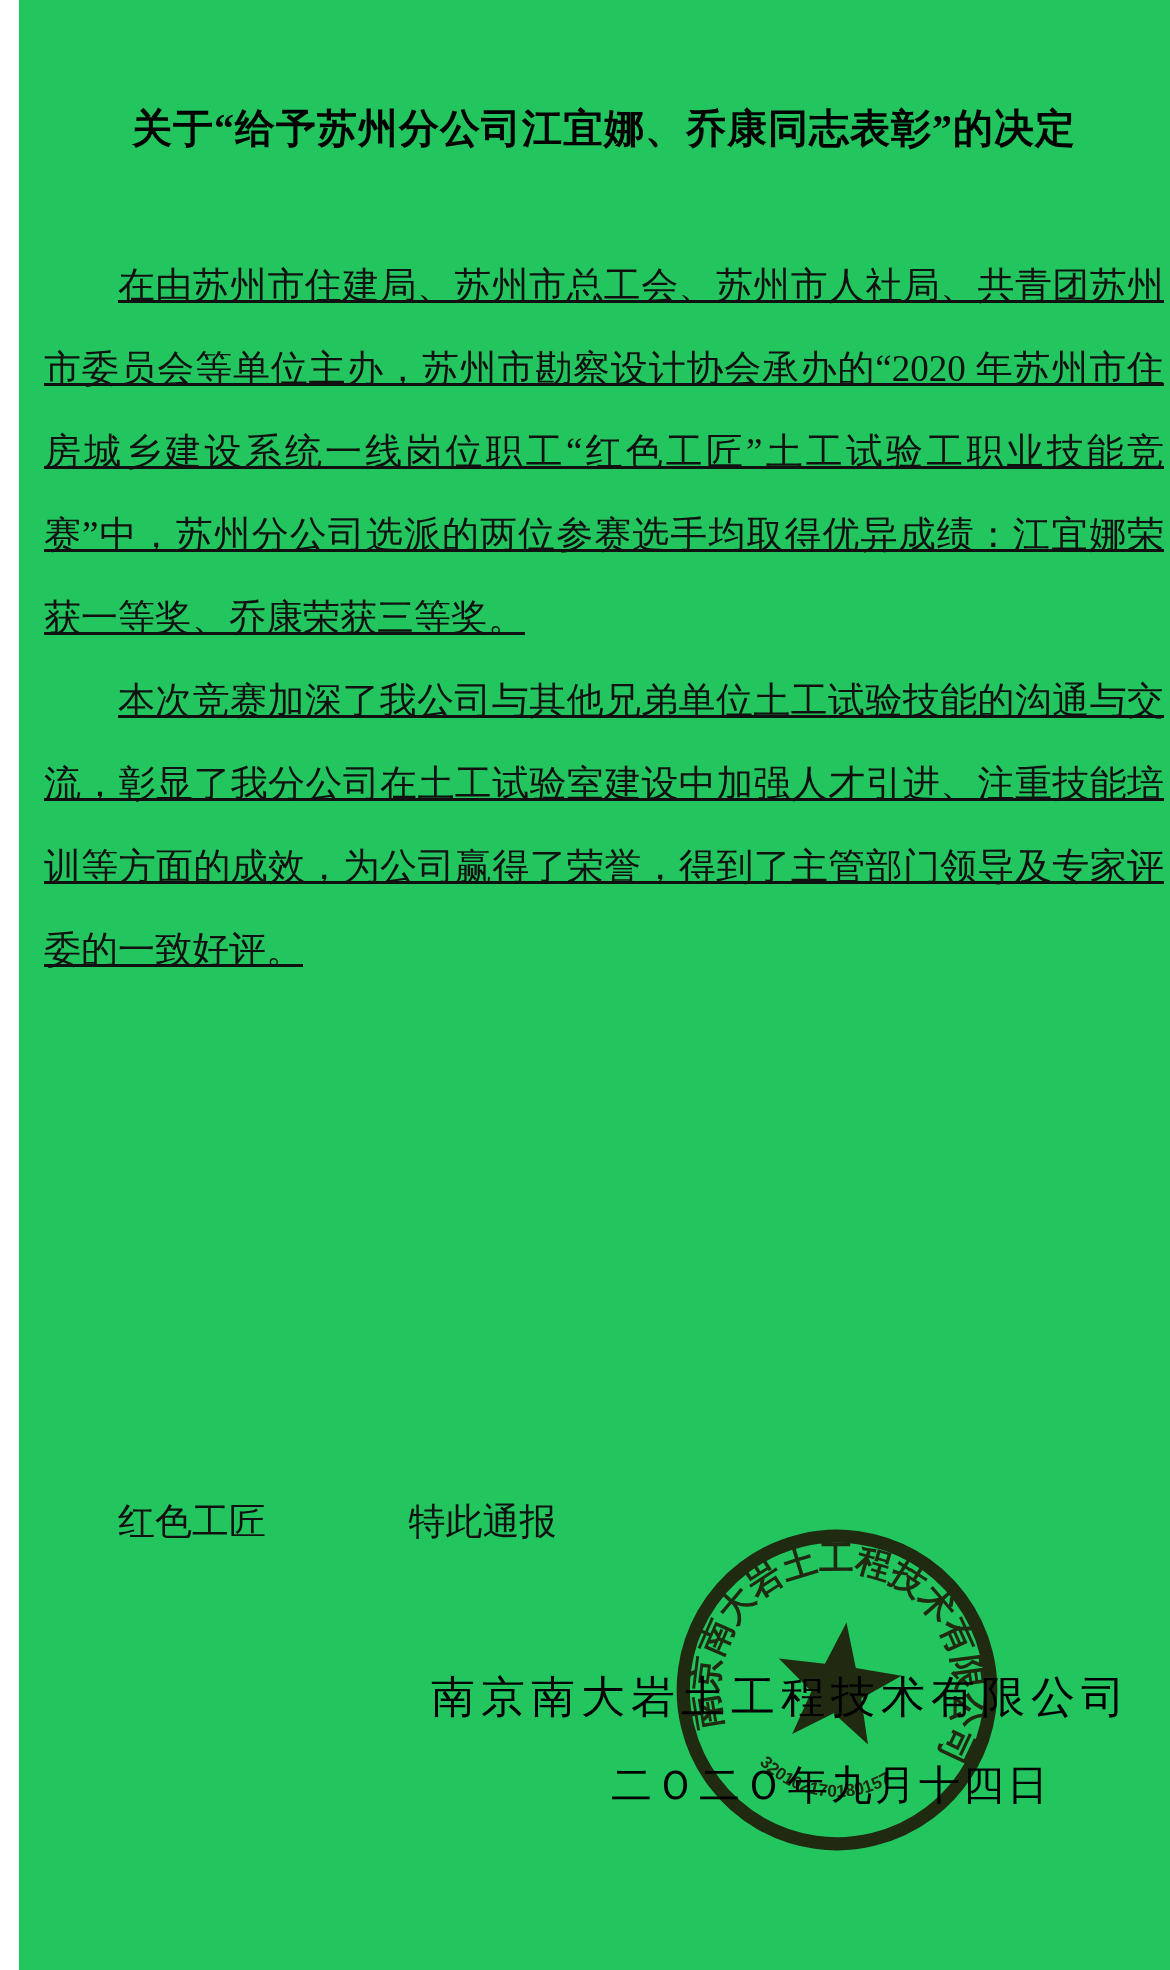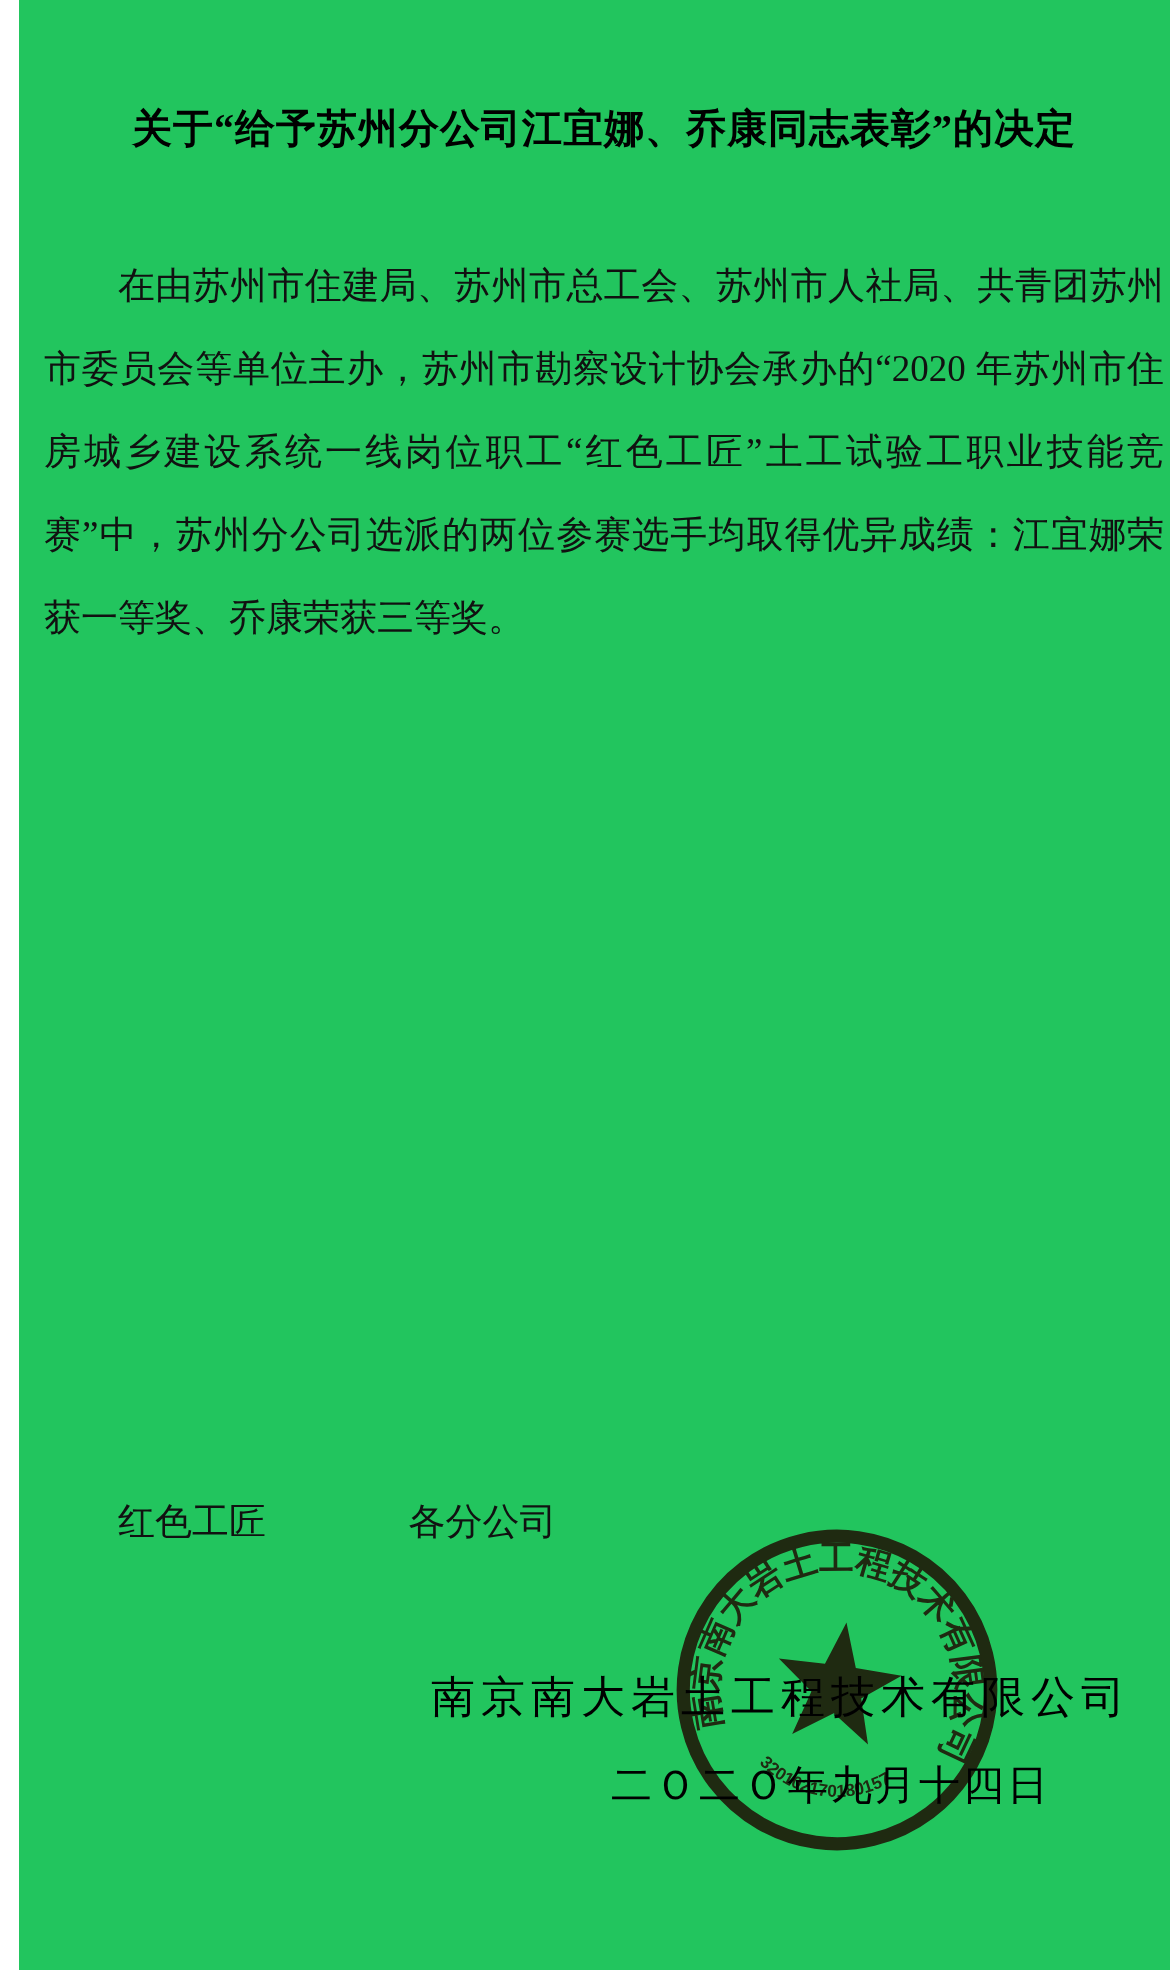--- a/index.html
+++ b/index.html
@@ -20,21 +20,21 @@
     color:#000;
   }
   .body-text{
     position:absolute;top:244px;left:25px;width:1120px;
     font-size:37px;line-height:83px;
     text-align:justify;
     word-break:break-all;
   }
   .body-text p{margin:0;padding:0;}
   .salutation{text-indent:0;}
-  .para{text-indent:2em;}
+  .para{text-indent:2em;text-decoration:underline;}
   .closing-line{
     position:absolute;top:1492px;left:25px;width:1120px;
     font-size:37px;line-height:60px;
   }
   .closing-line .c-left{margin-left:2em;}
   .closing-line .c-right{margin-left:3.6em;}
   .signature-line{
     position:absolute;top:1668px;right:58px;
     font-size:44px;letter-spacing:6px;white-space:nowrap;
     color:#000;
@@ -56,25 +56,26 @@
 </style>
 </head>
 <body>
 
 <div class="page">
 
   <h1 class="doc-title">关于“给予苏州分公司江宜娜、乔康同志表彰”的决定</h1>
 
   <div class="body-text">
     <p class="para">在由苏州市住建局、苏州市总工会、苏州市人社局、共青团苏州市委员会等单位主办，苏州市勘察设计协会承办的“2020 年苏州市住房城乡建设系统一线岗位职工“红色工匠”土工试验工职业技能竞赛”中，苏州分公司选派的两位参赛选手均取得优异成绩：江宜娜荣获一等奖、乔康荣获三等奖。</p>
+    <p class="para">本次竞赛加深了我公司与其他兄弟单位土工试验技能的沟通与交流，彰显了我分公司在土工试验室建设中加强人才引进、注重技能培训等方面的成效，为公司赢得了荣誉，得到了主管部门领导及专家评委的一致好评。</p>
   </div>
 
   <div class="closing-line">
     <span class="c-left">红色工匠</span>
-    <span class="c-right">各分公司</span>
+    <span class="c-right">特此通报</span>
   </div>
 
   <div class="signature-line">南京南大岩土工程技术有限公司</div>
 
   <div class="date-line">二Ｏ二Ｏ年九月十四日</div>
 
   <svg class="seal" viewBox="0 0 330 330" aria-hidden="true">
 
     <circle cx="165" cy="165" r="151" fill="none" stroke="#e4261e" stroke-width="13"></circle>
 

